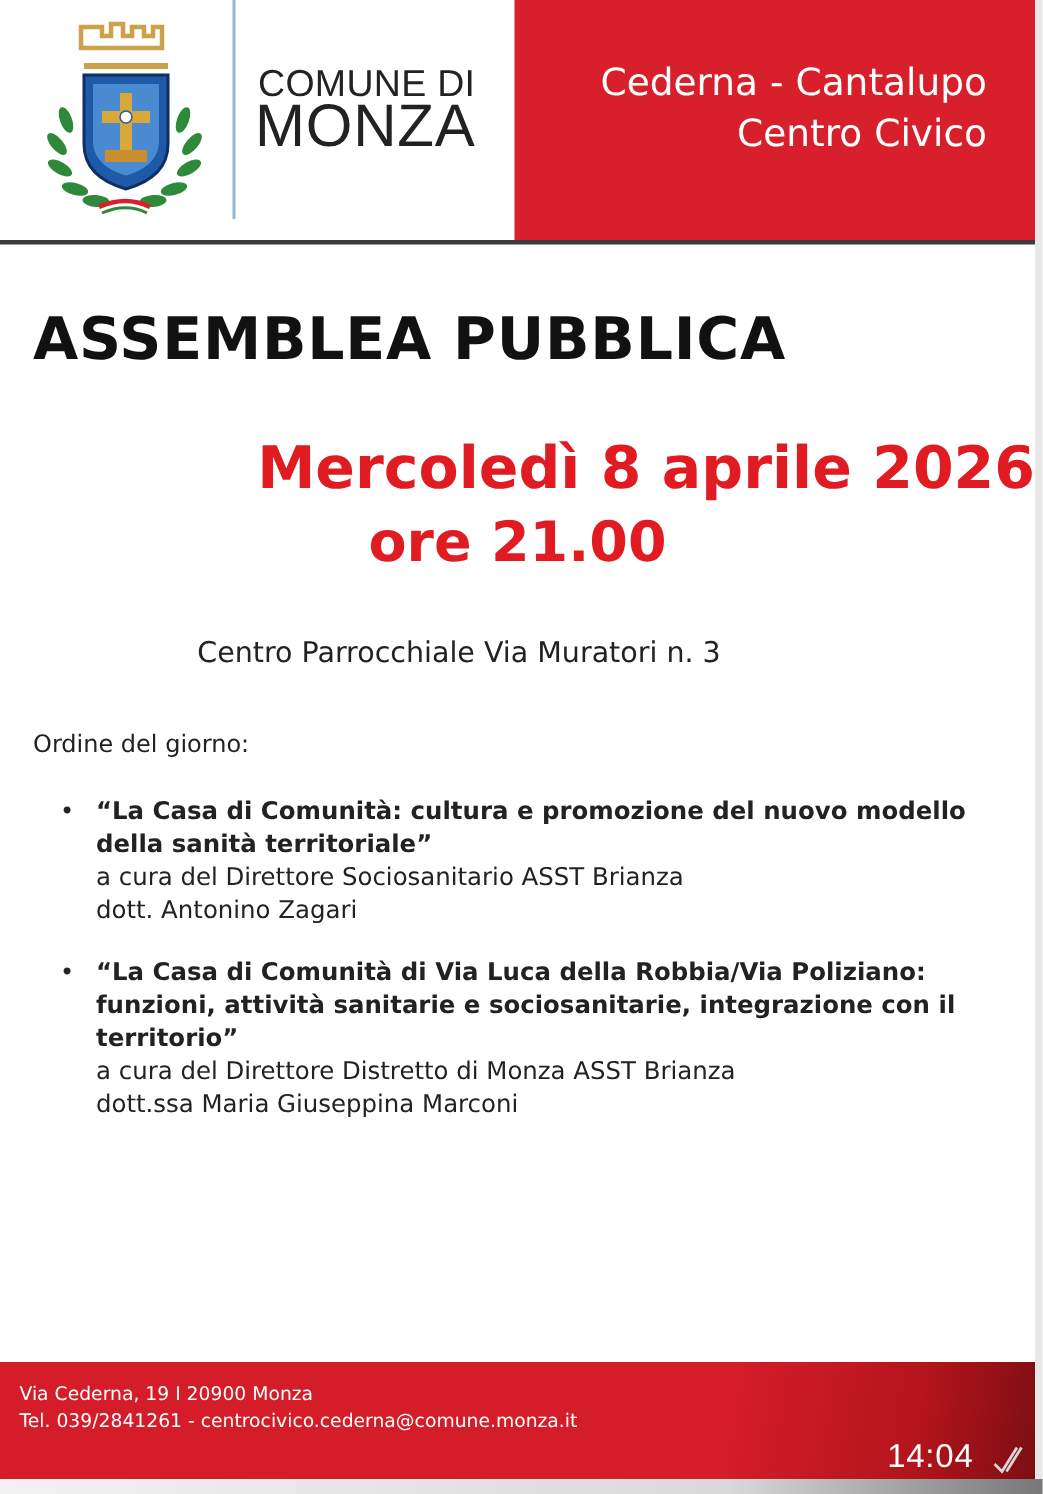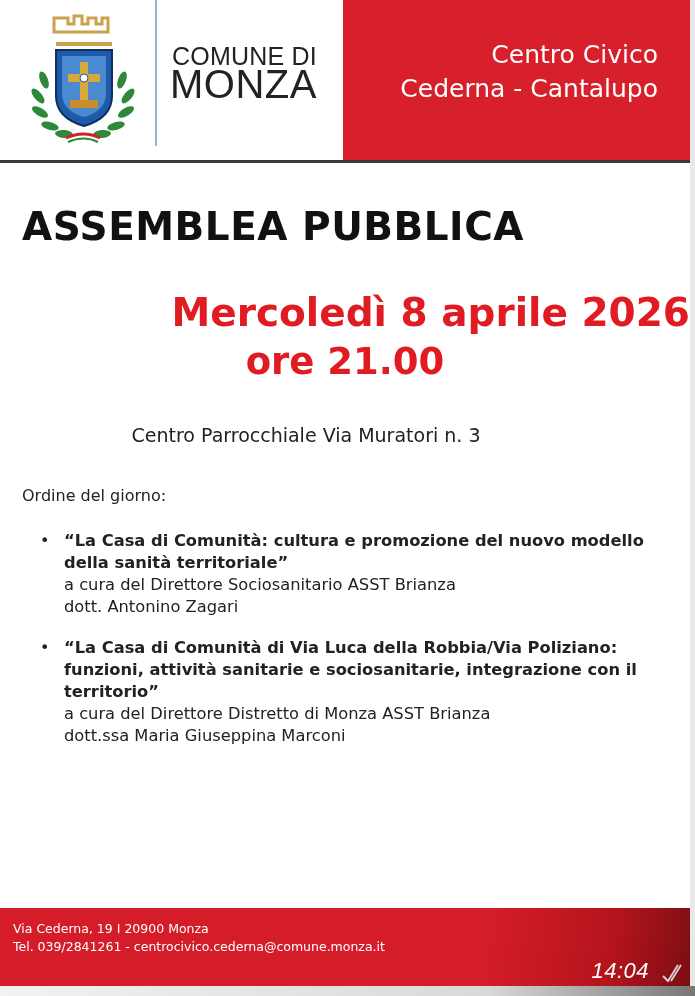--- a/index.html
+++ b/index.html
@@ -71,22 +71,22 @@
 
         <path d="M44 128 q18 -8 34 0" stroke="#d7202b" stroke-width="3" fill="none"></path>
         <path d="M46 132 q16 -7 30 0" stroke="#2e8a3a" stroke-width="2" fill="none"></path>
       </svg>
       <div class="vline"></div>
       <div class="comune-di">COMUNE DI</div>
       <div class="monza">MONZA</div>
     </div>
     <div class="redbox">
       <div class="civico">
+        <div>Cederna - Cantalupo</div>
         <div>Centro Civico</div>
-        <div>Cederna - Cantalupo</div>
       </div>
     </div>
     <div class="header-rule"></div>
   </div>
 
   <div class="title">ASSEMBLEA PUBBLICA</div>
   <div class="date">Mercoledì 8 aprile 2026</div>
   <div class="time">ore 21.00</div>
   <div class="venue">Centro Parrocchiale Via Muratori n. 3</div>
 
@@ -110,17 +110,17 @@
   <div class="footer">
     <div class="footer-text">
       <div>Via Cederna, 19 I 20900 Monza</div>
       <div>Tel. 039/2841261 - centrocivico.cederna@comune.monza.it</div>
     </div>
   </div>
 </div>
 <div class="rightedge"></div>
 <div class="bottom-strip"></div>
 
-<div class="timestamp" style="right:46px;font-style:italic;">14:04</div>
+<div class="timestamp" style="right:46px;">14:04</div>
 <svg class="ticks" viewBox="0 0 30 22">
   <path d="M2 14 l5 5 l10 -16" stroke="#d8d8d8" stroke-width="1.8" fill="none"></path>
   <path d="M10 19 l10 -16" stroke="#d8d8d8" stroke-width="1.8" fill="none"></path>
 </svg>
 
 </body></html>

